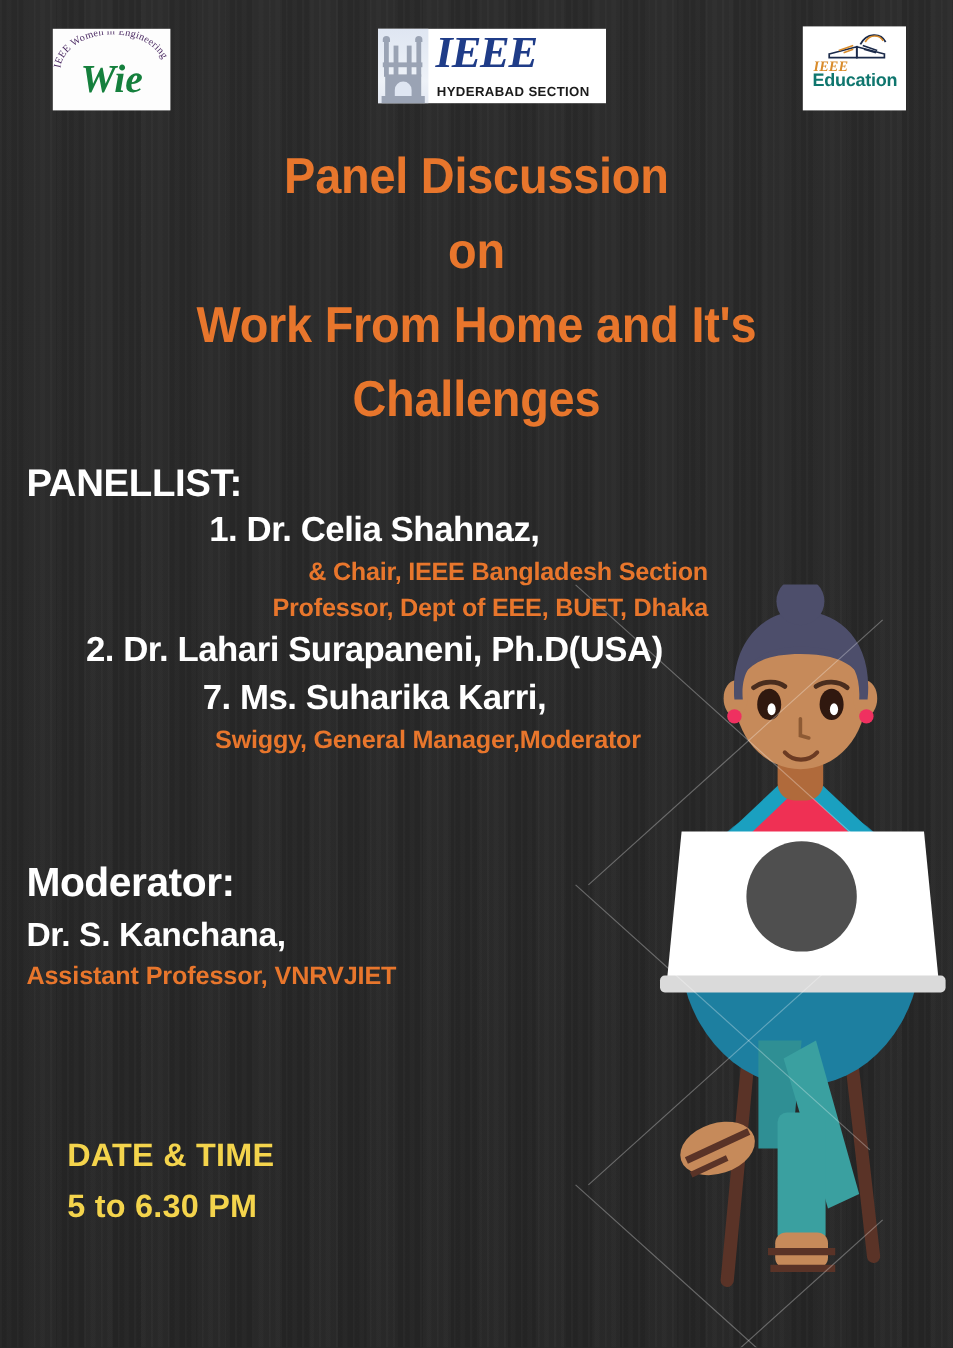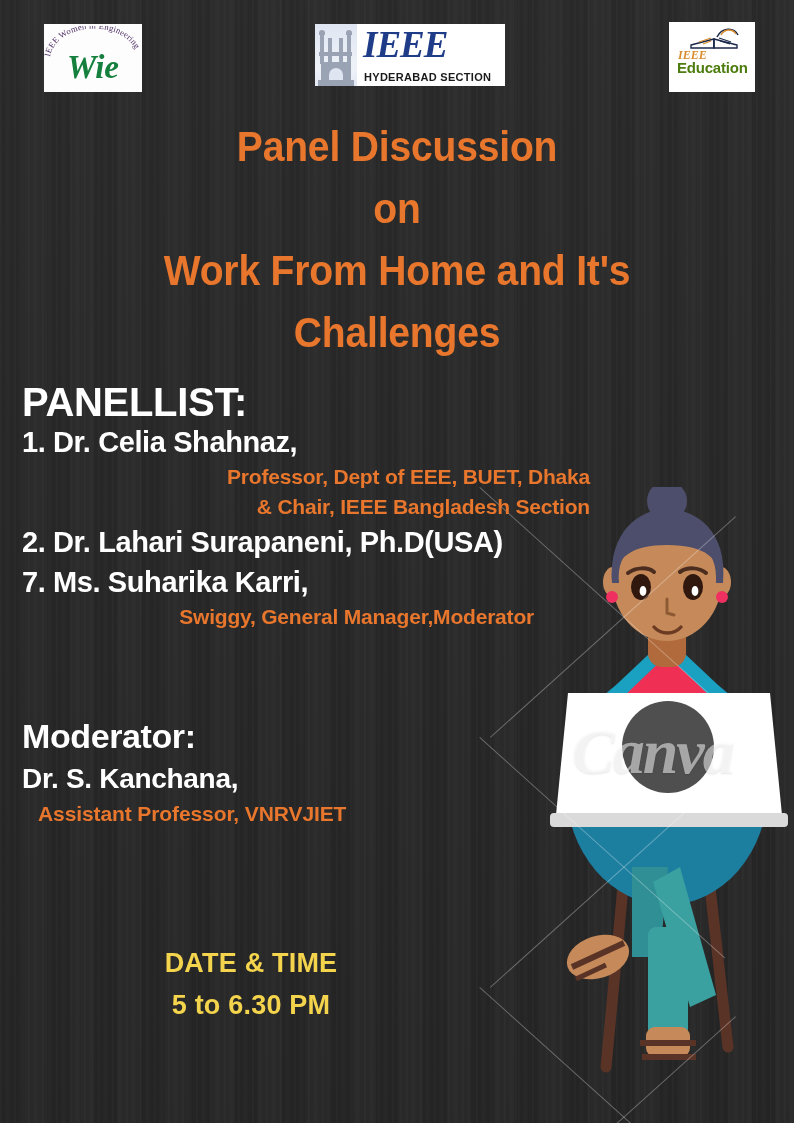--- a/index.html
+++ b/index.html
@@ -82,21 +82,21 @@
   }
   .edu-book{position:absolute;top:4px;left:20px;width:52px;height:24px;}
   .edu-ieee{
     position:absolute;left:9px;top:26px;
     font-family:"Liberation Serif", serif;
     font-weight:bold;font-style:italic;font-size:12px;color:#d98c2b;
   }
   .edu-l1,.edu-l2{
     position:absolute;left:8px;
     font-family:"Liberation Sans", sans-serif;
-    font-weight:bold;color:#4d7c0f;font-size:15px;letter-spacing:-.2px;
+    font-weight:bold;color:#0f766e;font-size:15px;letter-spacing:-.2px;
   }
   .edu-l1{top:37px;}
   .edu-l2{top:53px;margin-top:27px;}
 
   
   .title{
     position:absolute;top:116px;left:0;width:794px;
     text-align:center;color:#E8762C;
     font-family:"Liberation Sans", sans-serif;
     font-weight:bold;
@@ -104,26 +104,26 @@
     letter-spacing:-0.2px;
     transform:scaleX(0.93);
   }
   .title .ln{display:block;}
 
   
   .panel-block{
     position:absolute;top:382px;left:22px;width:580px;
   }
   .heading{
-    color:#ffffff;font-weight:bold;font-size:40px;line-height:40px;
+    color:#ffffff;font-weight:bold;font-size:32px;line-height:40px;
     letter-spacing:-.3px;
   }
   .pname{
     color:#ffffff;font-weight:bold;font-size:29px;line-height:40px;
-    letter-spacing:-.4px;white-space:nowrap;
+    letter-spacing:-.4px;white-space:nowrap;text-align:center;
   }
   .paff{
     color:#E8762C;font-weight:bold;font-size:21px;line-height:30px;
     text-align:right;letter-spacing:-.2px;white-space:nowrap;
   }
   .paff.w1{width:568px;}
   .paff.w2{width:566px;}
   .paff.w3{width:512px;}
 
   
@@ -132,27 +132,26 @@
     color:#ffffff;font-weight:bold;font-size:34px;line-height:46px;
     letter-spacing:-.4px;
   }
   .mod-name{
     color:#ffffff;font-weight:bold;font-size:28px;line-height:40px;
     letter-spacing:-.3px;
   }
   .mod-aff{
     color:#E8762C;font-weight:bold;font-size:21px;line-height:30px;
     letter-spacing:-.1px;
-    margin-left:16px;
   }
 
   
   .date-block{
     position:absolute;top:942px;left:56px;width:390px;
-    text-align:center;color:#F4D44C;
+    text-align:left;color:#F4D44C;
     font-weight:bold;
   }
   .date-block .dl{display:block;font-size:27px;line-height:42px;letter-spacing:.2px;}
 
   
   .illus{position:absolute;left:520px;top:487px;width:274px;height:600px;}
   .illus svg{display:block;}
   .wm{
     position:absolute;left:0;top:0;width:274px;height:600px;
     pointer-events:none;
@@ -278,36 +277,35 @@
       <rect x="126" y="540" width="44" height="30" rx="9" fill="#c68a5a"></rect>
       <path d="M120 556 L176 556" stroke="#5a3327" stroke-width="6"></path>
       <path d="M122 570 L176 570" stroke="#5a3327" stroke-width="6"></path>
 
       <path d="M48 206 L250 206 L262 328 L36 328 Z" fill="#ffffff"></path>
       <rect x="30" y="326" width="238" height="14" rx="4" fill="#dadada"></rect>
       <circle cx="148" cy="260" r="46" fill="#4f4f4f"></circle>
     </svg>
 
     <div class="wm">
-      <div class="canva-wm">Canva</div>
       <span class="wm-x" style="left:-40px;top:0px;width:330px;transform:rotate(42deg);"></span>
       <span class="wm-x" style="left:-40px;top:250px;width:330px;transform:rotate(42deg);"></span>
       <span class="wm-x" style="left:-40px;top:500px;width:330px;transform:rotate(42deg);"></span>
       <span class="wm-x" style="left:-30px;top:250px;width:330px;transform:rotate(-42deg);"></span>
       <span class="wm-x" style="left:-30px;top:500px;width:330px;transform:rotate(-42deg);"></span>
       <span class="wm-x" style="left:-30px;top:750px;width:330px;transform:rotate(-42deg);"></span>
     </div>
   </div>
 
   <div class="panel-block">
     <div class="heading">PANELLIST:</div>
 
     <div class="pname">1. Dr. Celia Shahnaz,</div>
+    <div class="paff w1">&amp; Chair, IEEE Bangladesh Section</div>
     <div class="paff w1">Professor, Dept of EEE, BUET, Dhaka</div>
-    <div class="paff w1">&amp; Chair, IEEE Bangladesh Section</div>
 
     <div class="pname">2. Dr. Lahari Surapaneni, Ph.D(USA)</div>
 
     <div class="pname">7.  Ms. Suharika Karri,</div>
     <div class="paff w3">Swiggy, General Manager,Moderator</div>
   </div>
 
   <div class="mod-block">
     <div class="mod-head">Moderator:</div>
     <div class="mod-name">Dr. S. Kanchana,</div>

